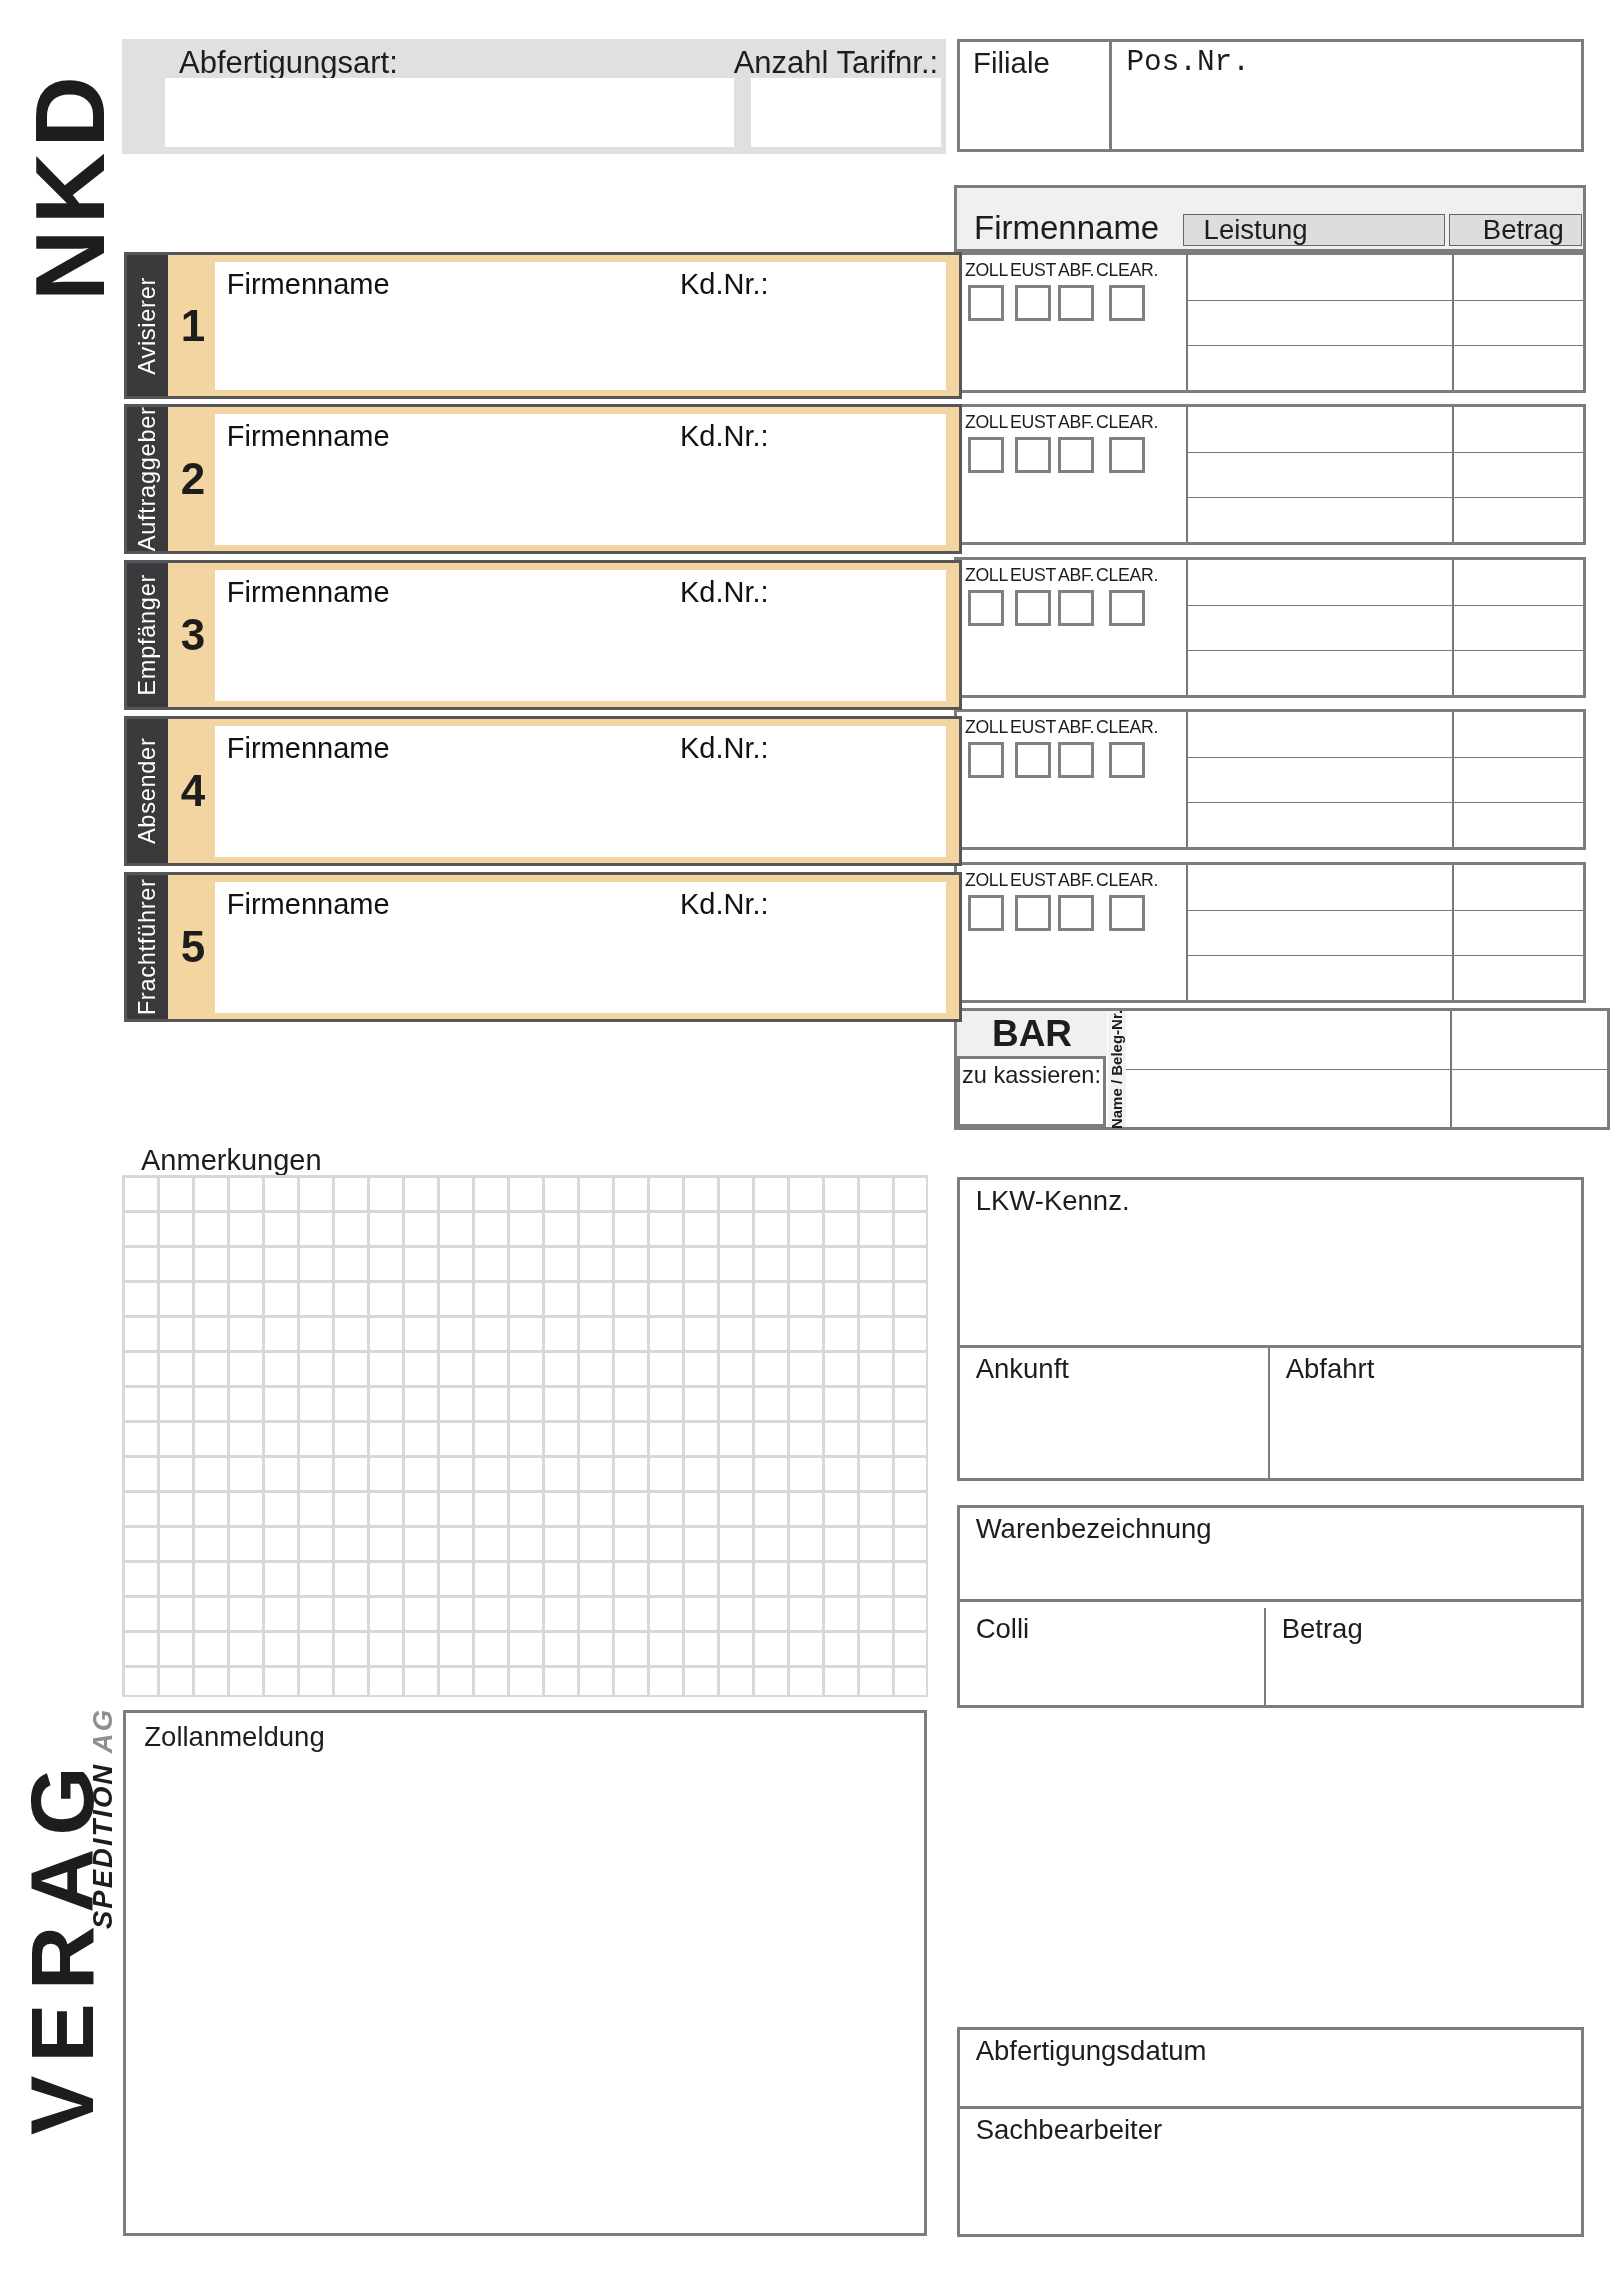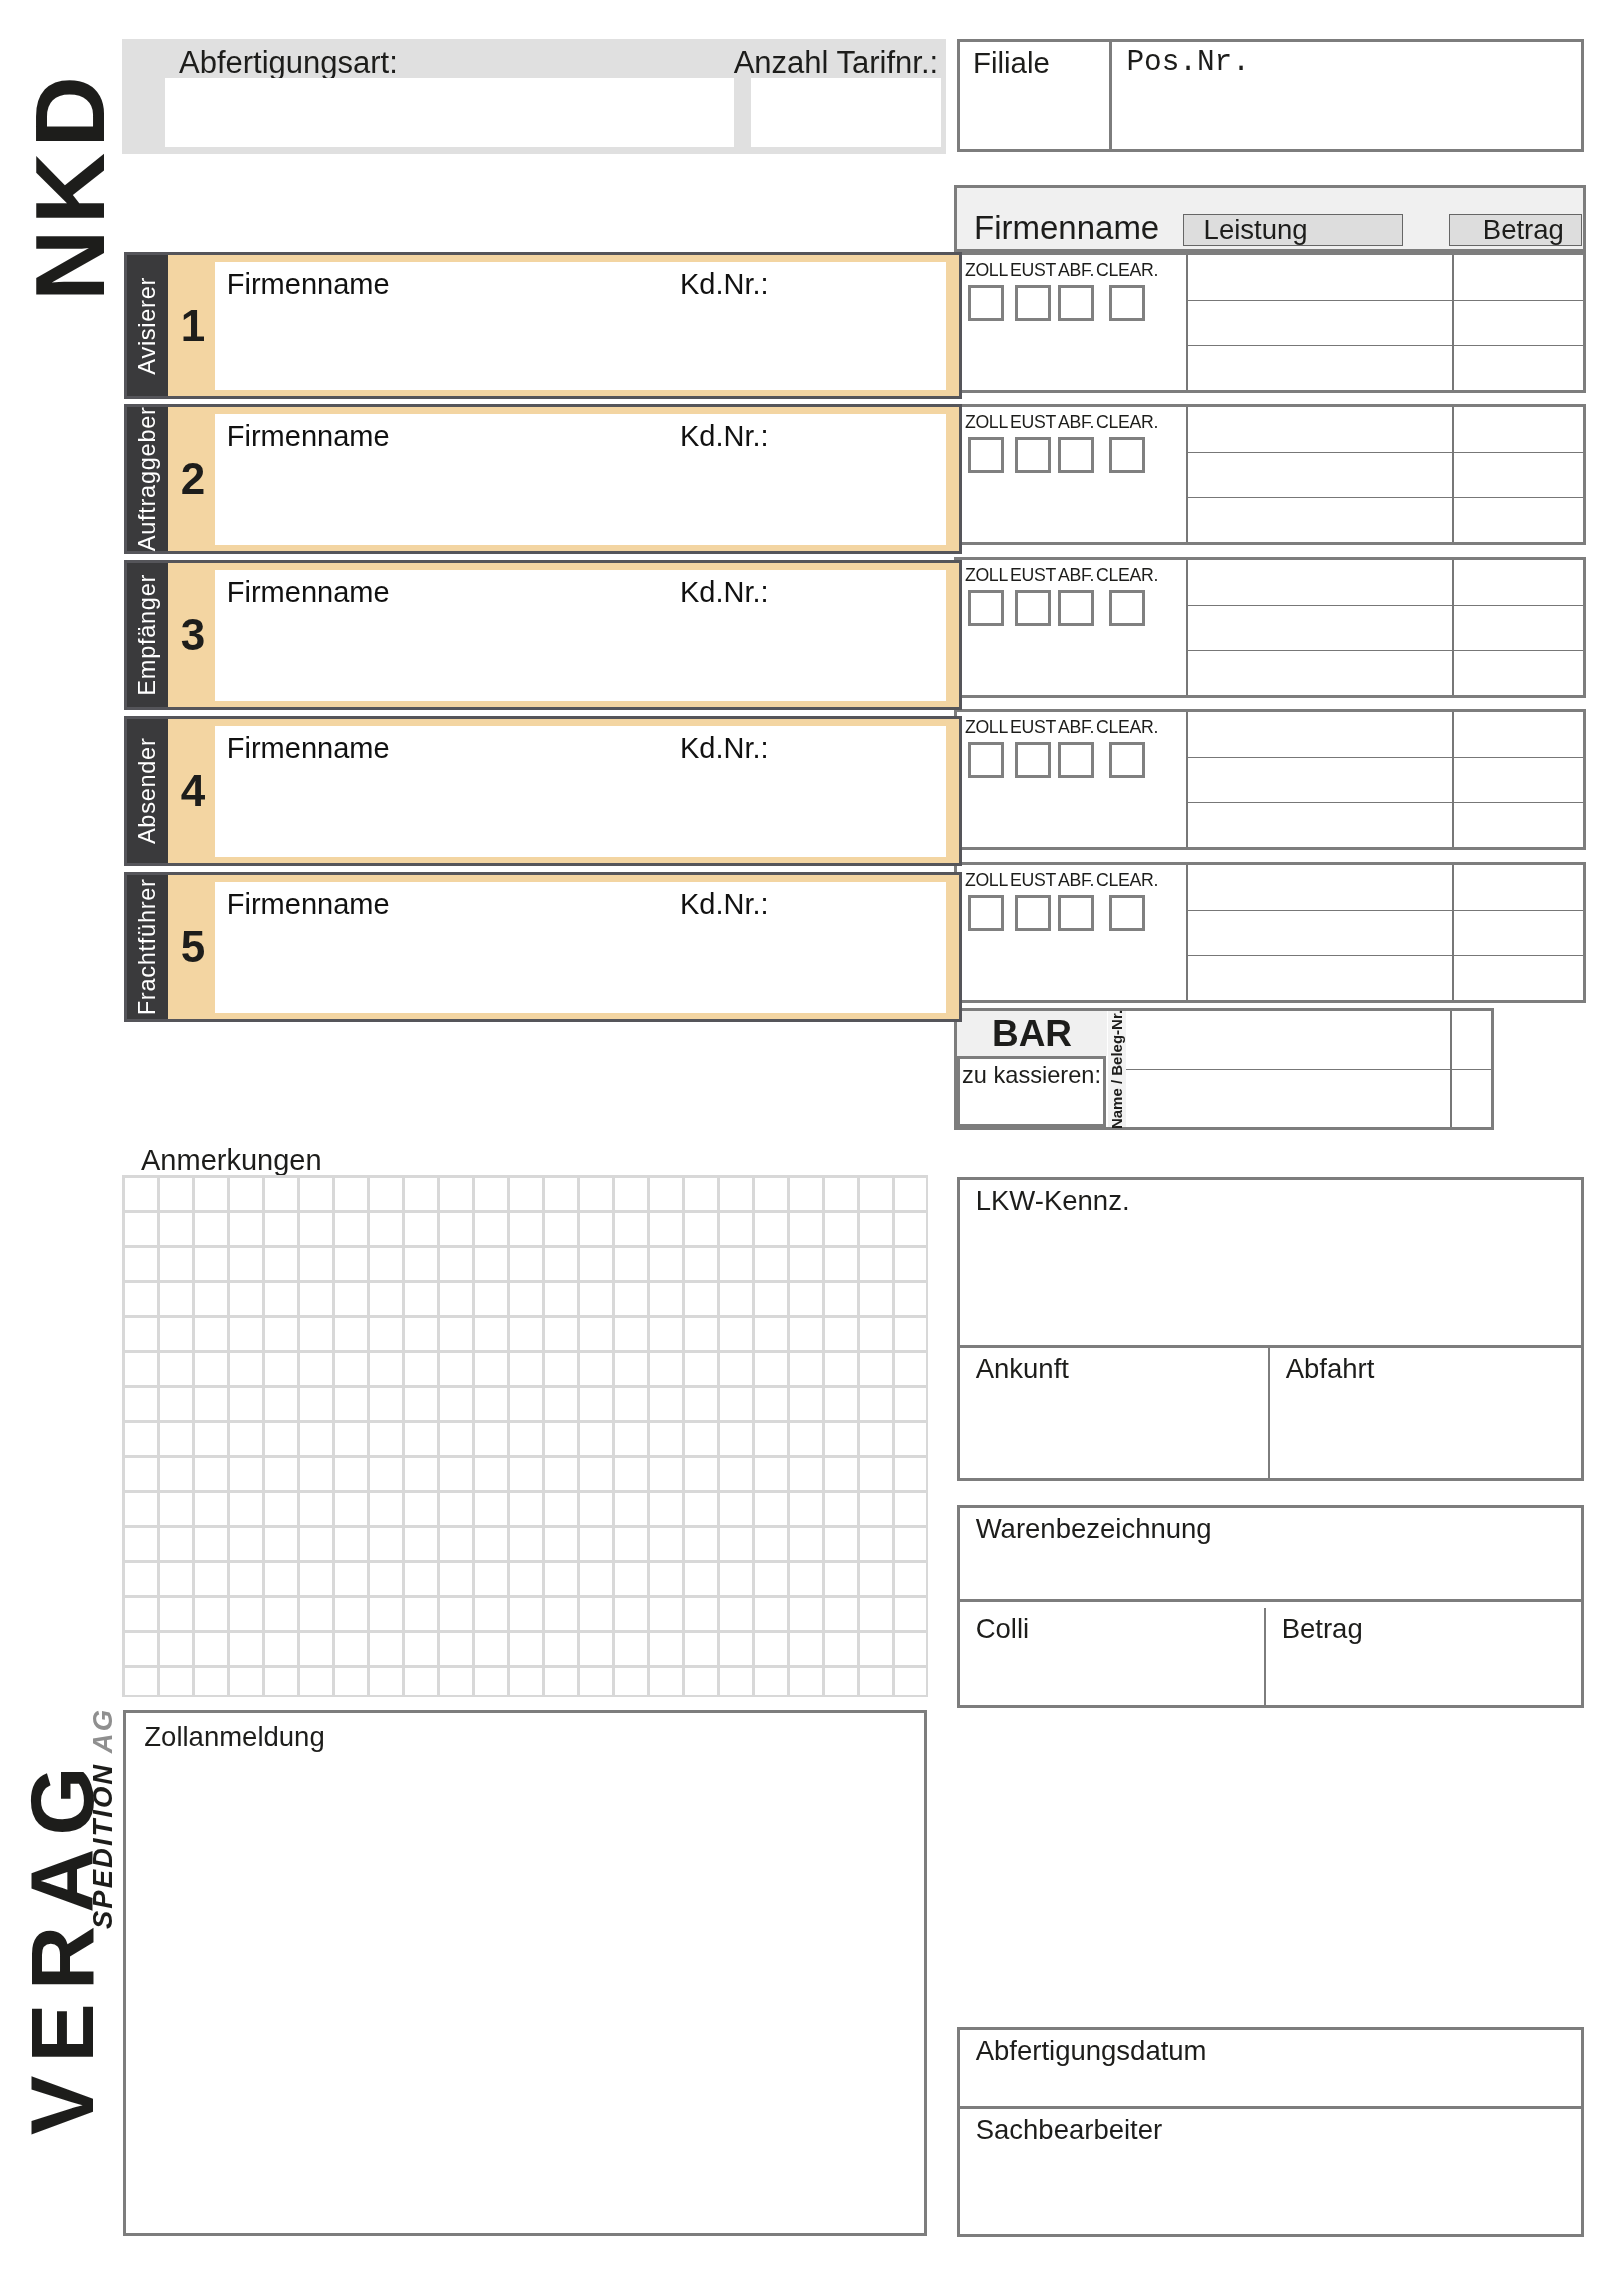--- a/index.html
+++ b/index.html
@@ -29,21 +29,21 @@
   .acct-section{position:absolute;left:954px;width:632px;background:#fff;border:3.9px solid #7d7d7d;box-sizing:border-box;}
   .cb-zone{position:absolute;left:7.9px;top:5.2px;width:222px;display:flex;gap:2px;}
   .cb-col{display:flex;flex-direction:column;align-items:center;gap:3.9px;}
   .cb-label{font-size:17.7px;letter-spacing:-0.3px;}
   .checkbox{width:30px;height:30px;background:#fff;border:3.9px solid #808080;}
   .fee-grid{position:absolute;left:229px;top:0;bottom:0;right:0;border-left:2px solid #777;display:grid;grid-template-columns:264px 1fr;grid-template-rows:1fr 1fr 1fr;}
   .fee-cell{background:#fff;}
   .fee-cell.c2{border-left:2px solid #777;}
   .fee-cell.r2,.fee-cell.r3{border-top:1.3px solid #777;}
   
-  .bar-section{position:absolute;left:954px;width:540px;top:1008px;height:122px;background:#fff;border:3.9px solid #7d7d7d;box-sizing:border-box;}
+  .bar-section{position:absolute;left:954px;width:656px;top:1008px;height:122px;background:#fff;border:3.9px solid #7d7d7d;box-sizing:border-box;}
   .bar-box{position:absolute;left:0;top:0;width:150px;height:45px;background:#f0f0f0;display:flex;align-items:center;justify-content:center;font-size:37px;font-weight:bold;}
   .kassieren-box{position:absolute;left:0;top:45px;bottom:0;width:149px;background:#fff;border:3.9px solid #7d7d7d;box-sizing:border-box;text-align:center;font-size:23.6px;padding-top:2.6px;}
   .name-strip{position:absolute;left:151px;top:0;bottom:0;width:17.7px;background:#f2f2f2;border-right:1.3px solid #777;}
   .name-strip .vtext{font-size:15px;font-weight:bold;}
   .bar-grid{position:absolute;left:169px;top:0;bottom:0;right:0;display:grid;grid-template-columns:324px 1fr;grid-template-rows:1fr 1fr;}
   .bar-cell{background:#fff;}
   .bar-cell.c2{border-left:2px solid #777;}
   .bar-cell.r2{border-top:1.3px solid #777;}
   
   .notes-grid{left:122px;top:1175px;width:806px;height:522px;
@@ -75,21 +75,21 @@
     <div class="abs" style="left:0;top:0;bottom:0;width:149px;border-right:3.3px solid #7d7d7d;">
       <span class="cell-label" style="left:13px;top:3.9px;font-size:29.4px;">Filiale</span>
     </div>
     <div class="abs" style="left:152px;top:0;bottom:0;right:0;font-family:Liberation Mono, monospace;">
       <span class="cell-label" style="left:14.4px;top:3.9px;font-size:29.4px;">Pos.Nr.</span>
     </div>
   </div>
 
   <div class="acct-head">
     <span class="acct-title">Firmenname</span>
-    <div class="colhead" style="left:226px;width:220px;padding-left:19.6px;">
+    <div class="colhead" style="left:226px;width:262px;padding-left:19.6px;">
         <span>Leistung</span>
       </div>
     <div class="colhead" style="left:492px;right:1.3px;justify-content:center;">
         <span>Betrag</span>
       </div>
   </div>
 
   <div class="acct-section" style="top:252px;height:141px;">
     <div class="cb-zone">
       <div class="cb-col">

